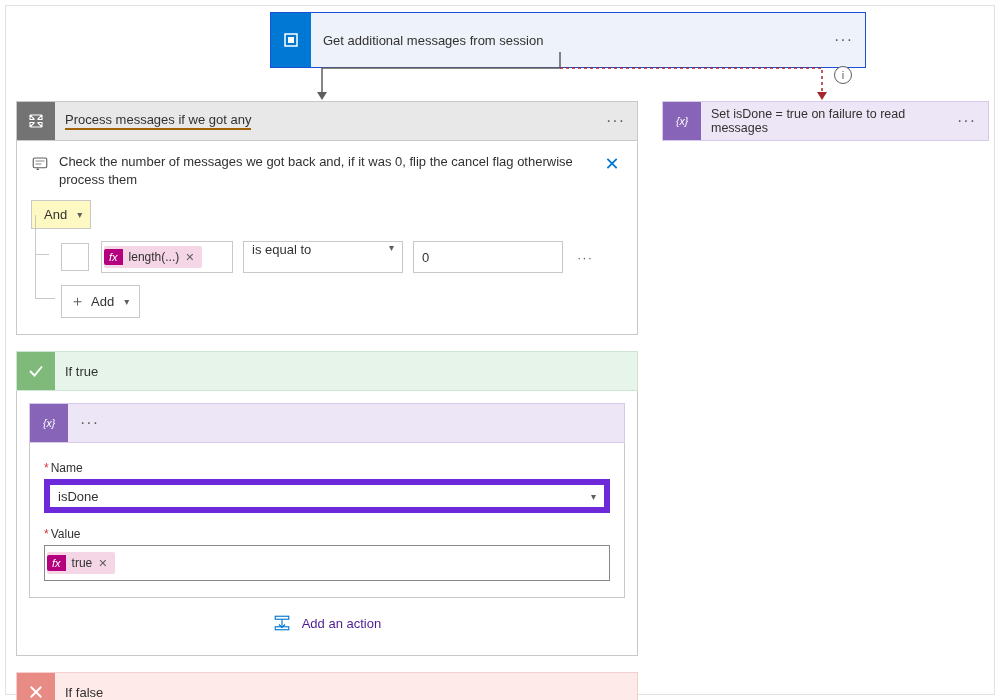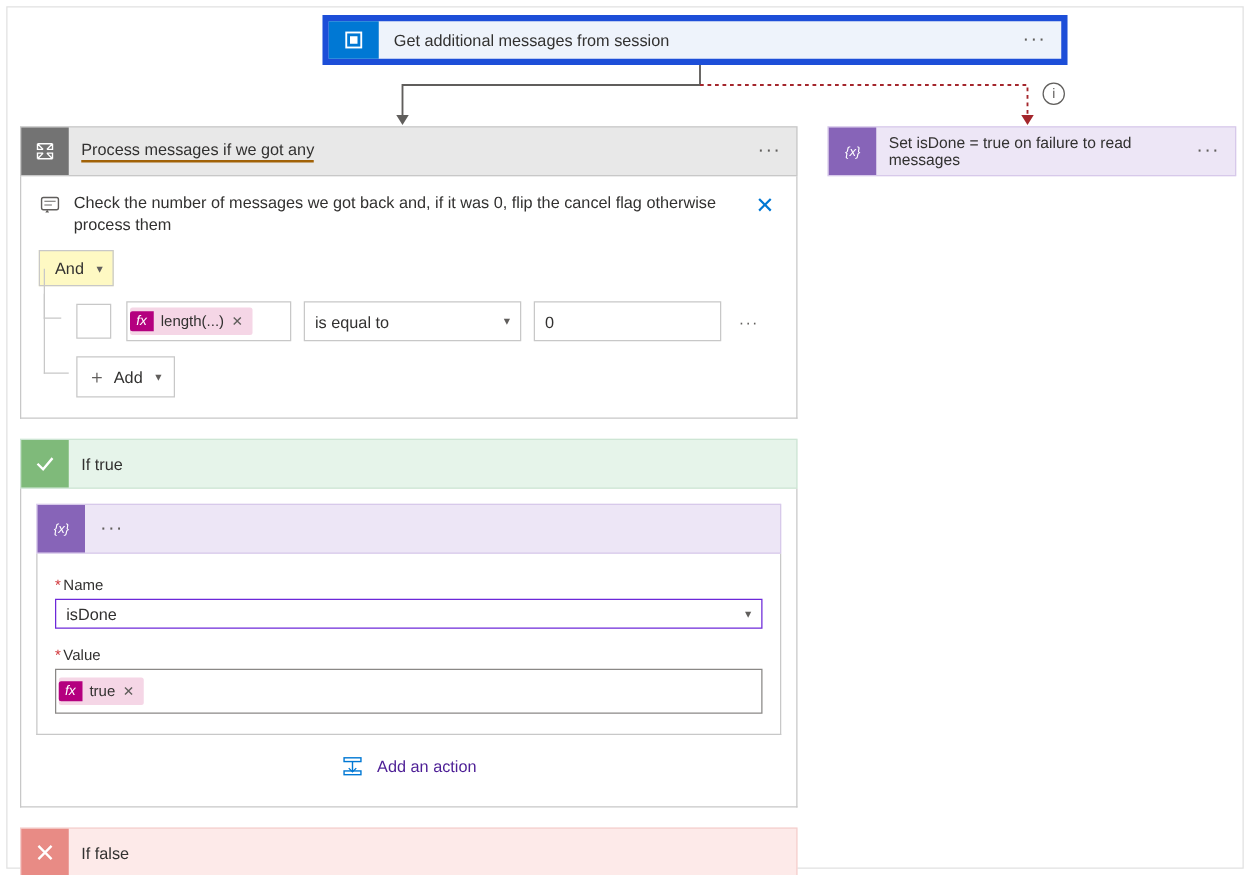--- a/index.html
+++ b/index.html
@@ -1,21 +1,21 @@
 <!DOCTYPE html>
 <html><head>
 <meta charset="utf-8">
 <style>
   * { box-sizing: border-box; margin: 0; padding: 0; font-family: "Segoe UI", sans-serif; }
   body { background: #fff; padding: 5px; font-size: 13px; color: #323130; }
   .canvas { position: relative; width: 990px; height: 690px; border: 1px solid #e1e1e1; background: #fff; }
 
   
-  .top-card { position: absolute; left: 252px; top: 6px; width: 596px; height: 40px;
-    display: flex; align-items: center; border: 5px solid #1d4ed8; background: #eef3fb; }
+  .top-card { position: absolute; left: 264px; top: 6px; width: 596px; height: 56px;
+    display: flex; align-items: center; border: 1px solid #1d4ed8; background: #eef3fb; }
   .top-card .icon-box { width: 40px; height: 100%; background: #0078d4; display: flex; align-items: center; justify-content: center; }
   .top-card .title { flex: 1; padding: 0 12px; }
   .ellipsis { padding: 0 12px; color: #0078d4; font-size: 16px; letter-spacing: 1px; cursor: pointer; }
   .menu-gray .ellipsis { color: #605e5c; }
 
   
   .arrow { position: absolute; }
   .info-bubble { position:absolute; width:18px; height:18px; border:1px solid #605e5c; border-radius:50%;
     font-size:11px; text-align:center; line-height:16px; color:#605e5c; background:#fff; }
 
@@ -46,37 +46,37 @@
   .and-chip .chev { margin-left:10px; color:#605e5c; font-size:10px; }
 
   .cond-line { display:flex; align-items:center; margin-top:12px; margin-left:18px; position:relative; }
   .tree-line { position:absolute; left:-14px; top:-26px; width:14px; height:40px; border-left:1px solid #c8c8c8; border-bottom:1px solid #c8c8c8; }
   .small-check { width:28px; height:28px; border:1px solid #c8c8c8; margin-left:12px; margin-right:12px; }
   .token-box { border:1px solid #c8c8c8; padding:2px; display:flex; align-items:center; width:132px; height:32px; }
   .fx-token { display:inline-flex; align-items:center; background:#f5d6e6; border-radius:2px; padding:3px 8px 3px 0; }
   .fx-badge { background:#b4007f; color:#fff; font-style:italic; font-size:11px; padding:2px 5px; margin-right:6px; border-radius:2px 0 0 2px; }
   .fx-token .tx { font-size:12px; color:#323130; }
   .fx-token .xx { margin-left:6px; color:#605e5c; font-size:11px; cursor:pointer; }
-  .select-box { border:1px solid #c8c8c8; height:32px; width:174px; margin-left:10px; display:flex; align-items:center; padding:0 8px; justify-content:space-between; }
+  .select-box { border:1px solid #c8c8c8; height:32px; width:160px; margin-left:10px; display:flex; padding:0 8px; justify-content:space-between; }
   .select-box .chev { color:#605e5c; font-size:10px; }
   .input-box { border:1px solid #c8c8c8; height:32px; width:150px; margin-left:10px; padding:0 8px; display:flex; align-items:center; }
   .row-ellipsis { margin-left:14px; color:#605e5c; letter-spacing:1px; cursor:pointer; }
 
   .add-row-wrap { margin-top:12px; margin-left:30px; position:relative; }
   .add-row-tree-line { position:absolute; left:-26px; top:-50px; width:20px; height:64px; border-left:1px solid #c8c8c8; border-bottom:1px solid #c8c8c8; }
   .add-btn { border:1px solid #c8c8c8; background:#fff; padding:6px 10px 6px 8px; display:inline-flex; align-items:center; cursor:pointer; }
   .add-btn .plus { font-size:15px; color:#605e5c; margin-right:6px; }
   .add-btn .chev { margin-left:10px; color:#605e5c; font-size:10px; }
 
   .gap { height:16px; }
   .inner-pad { padding:14px 16px 20px 16px; border:1px solid #c8c8c8; border-top:none; }
 
   .field-label { font-size:12px; color:#323130; margin-top:6px; }
   .field-label .req { color:#d13438; margin-right:2px; }
-  .field-box { border:1px solid #6d28d9; height:24px; margin-top:4px; display:flex; align-items:center; padding:0 8px; justify-content:space-between; }
+  .field-box { border:6px solid #6d28d9; height:34px; margin-top:4px; display:flex; align-items:center; padding:0 8px; justify-content:space-between; }
   .field-box.token-holder { border:1px solid #8a8886; height:36px; padding:2px; justify-content:flex-start; }
 
   .add-action { text-align:center; margin-top:16px; }
   .add-action a { color:#4c1d95; text-decoration:none; }
   .add-action .ins-icon { display:inline-block; vertical-align:middle; margin-right:8px; }
   .add-action .ins-icon svg { width:18px; height:18px; fill:#0078d4; }
 
   
   .right-card { position:absolute; left:656px; top:95px; width:327px; height:40px;
     display:flex; align-items:center; border:1px solid #d7c9ea; background:#ede6f6; }

